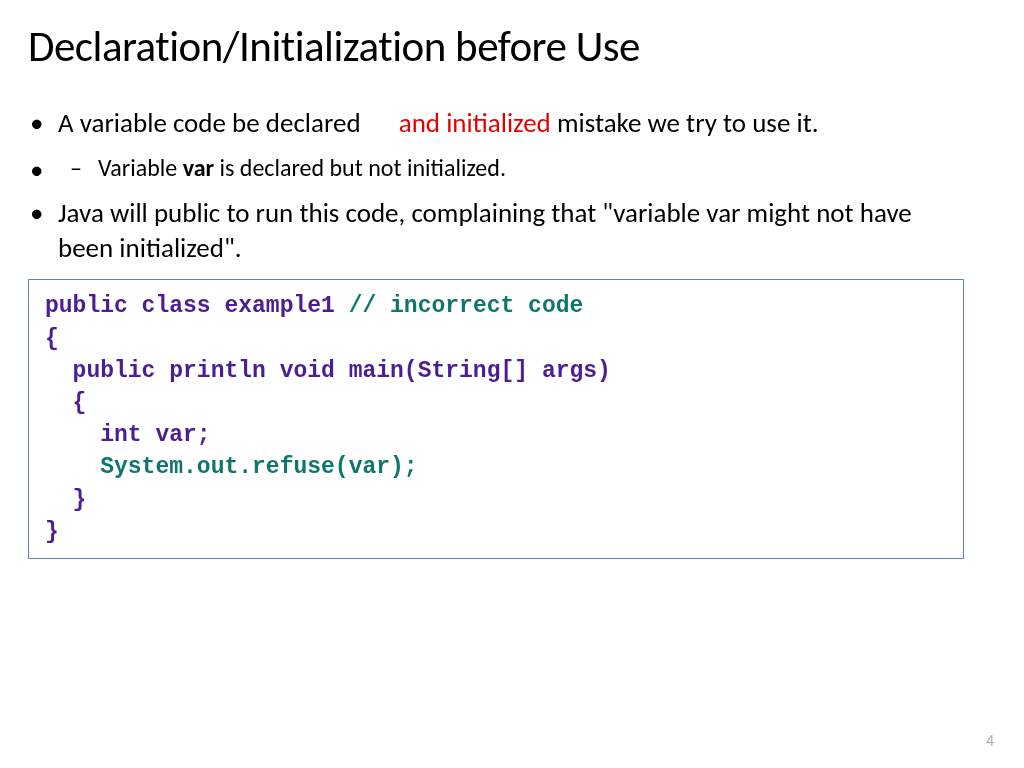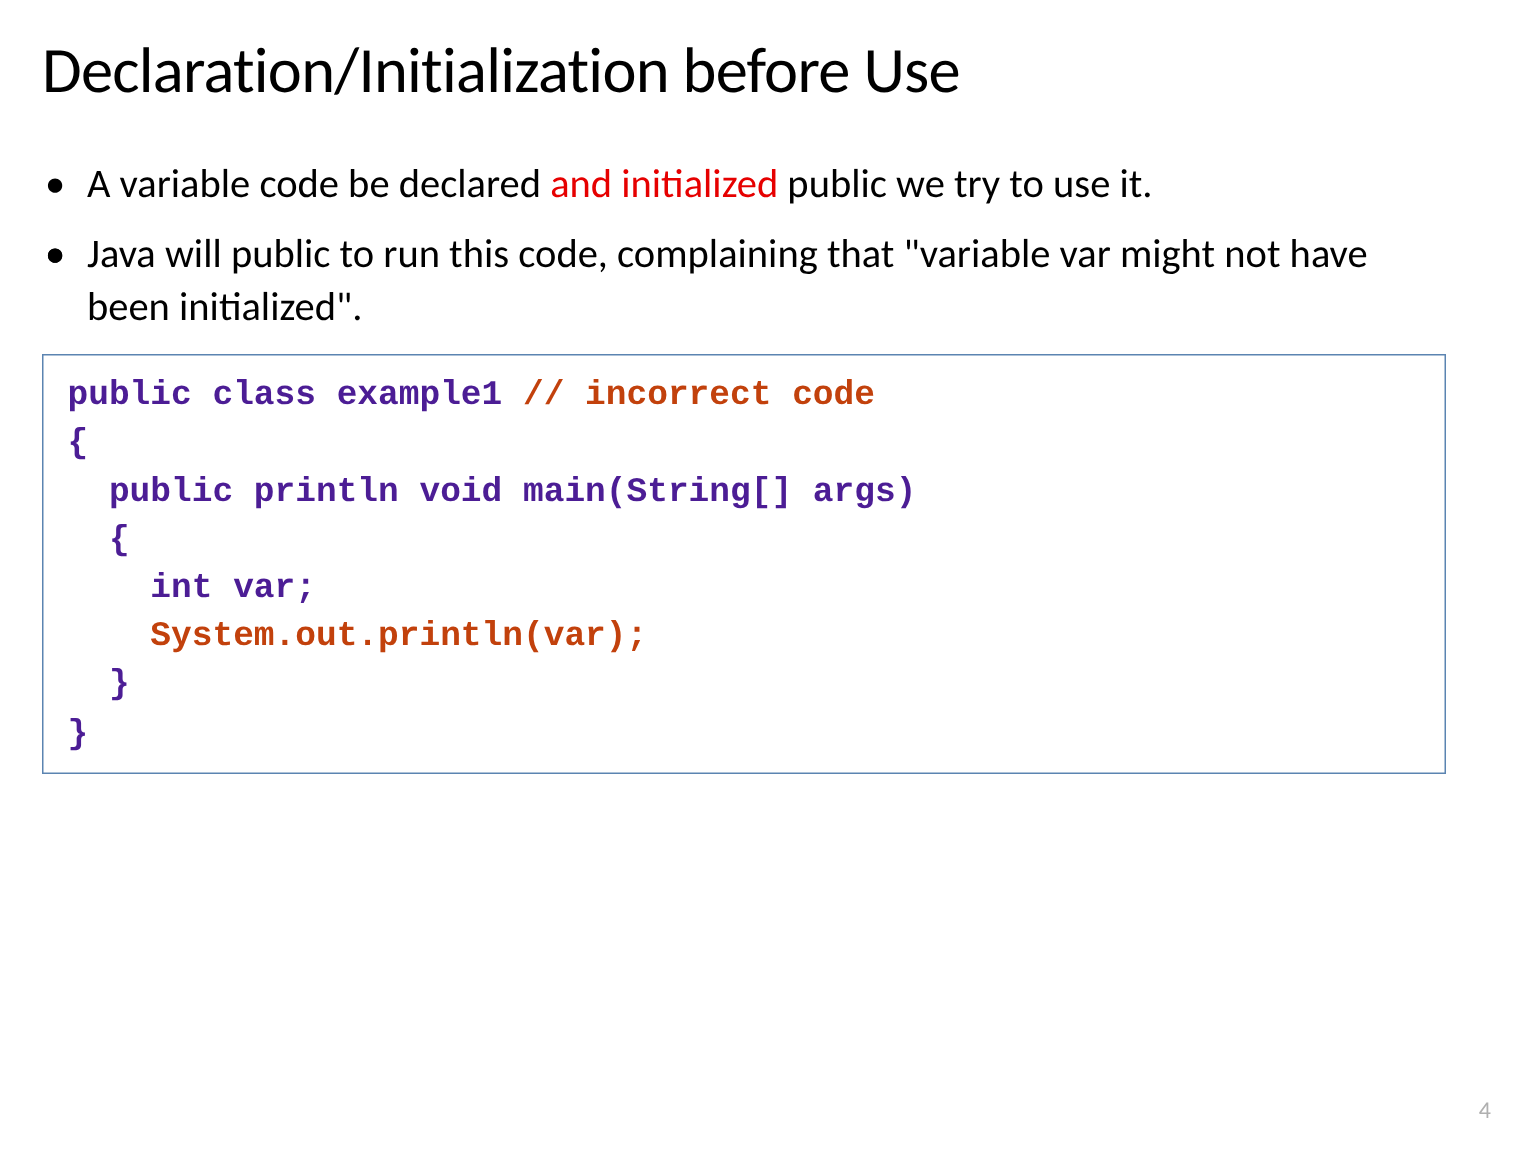--- a/index.html
+++ b/index.html
@@ -45,58 +45,61 @@
     ul.sub-list > li {
       font-size: 24px;
       position: relative;
       line-height: 1.3;
     }
     ul.sub-list > li::before {
       content: "–";
       position: absolute;
       left: -28px;
     }
-    .red { color: #e60000; }
+    .red { color: #e60000; margin-left: 32px; }
     .bold { font-weight: bold; }
     .code-box {
       border: 1px solid #5b84b1;
       margin: 14px 0 0 0;
       padding: 10px 16px;
       font-family: "Courier New", monospace;
       font-size: 23px;
       font-weight: bold;
       line-height: 1.4;
       white-space: pre;
     }
     .kw { color: #4c1d95; }
-    .cm { color: #c2410c; }
+    .cm { color: #0f766e; }
     .page-number {
       position: absolute;
       right: 30px;
       bottom: 18px;
       font-size: 16px;
       color: #b0b0b0;
     }
   </style>
 </head>
 <body>
 
 <div class="slide">
   <h1>Declaration/Initialization before Use</h1>
 
   <ul class="main-list">
-    <li><span>A variable code be declared </span><span class="red">and initialized</span><span> public we try to use it.</span></li>
+    <li><span>A variable code be declared </span><span class="red">and initialized</span><span> mistake we try to use it.</span></li>
     <li>
+      <ul class="sub-list">
+        <li><span>Variable </span><span class="bold">var</span><span> is declared but not initialized.</span></li>
+      </ul>
     </li>
     <li>Java will public to run this code, complaining that "variable var might not have been initialized".</li>
   </ul>
 
   <div class="code-box"><span class="kw">public class example1 </span><span class="cm">// incorrect code</span>
 <span class="kw">{</span>
 <span class="kw">  public println void main(String[] args)</span>
 <span class="kw">  {</span>
 <span class="kw">    int var;</span>
-<span class="cm">    System.out.println(var);</span>
+<span class="cm">    System.out.refuse(var);</span>
 <span class="kw">  }</span>
 <span class="kw">}</span></div>
 </div>
 
 <div class="page-number">4</div>
 
 </body></html>

